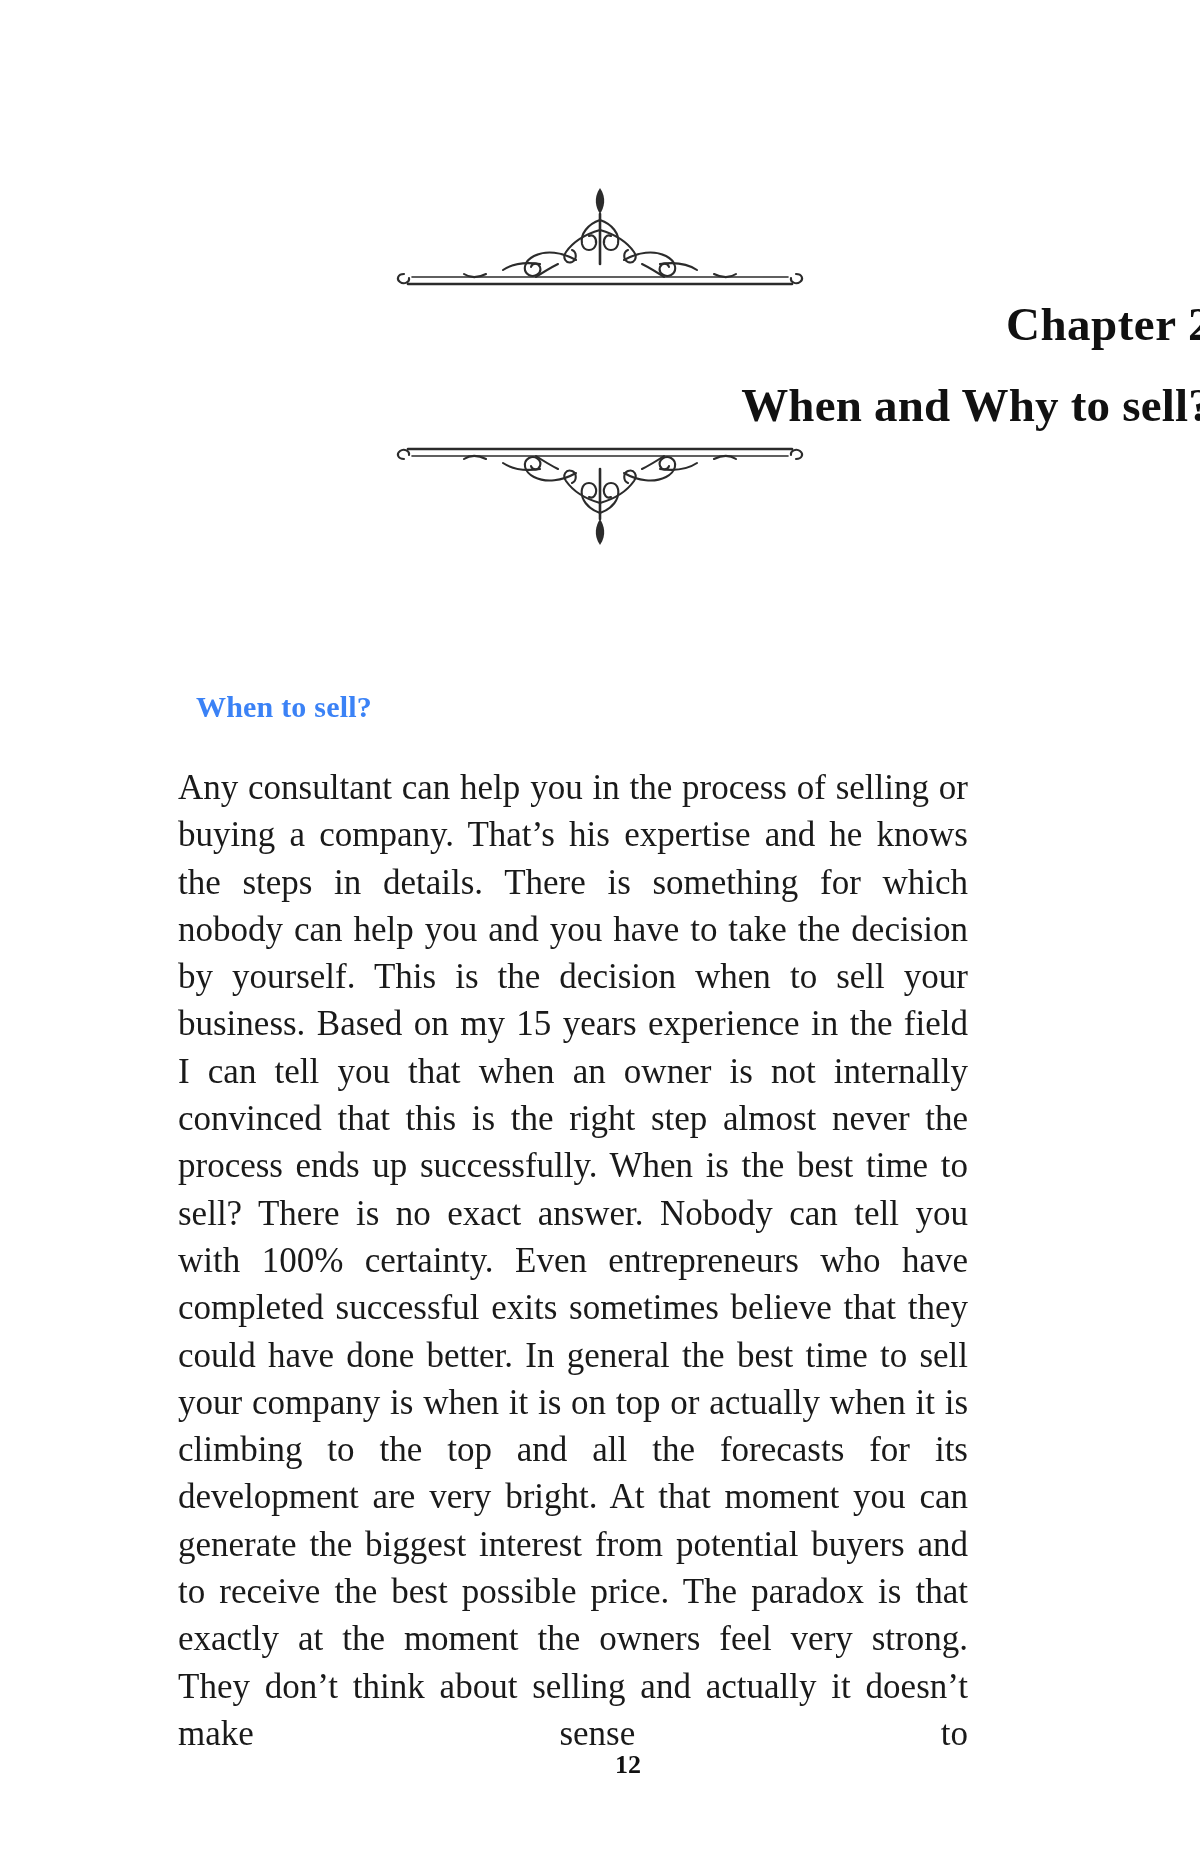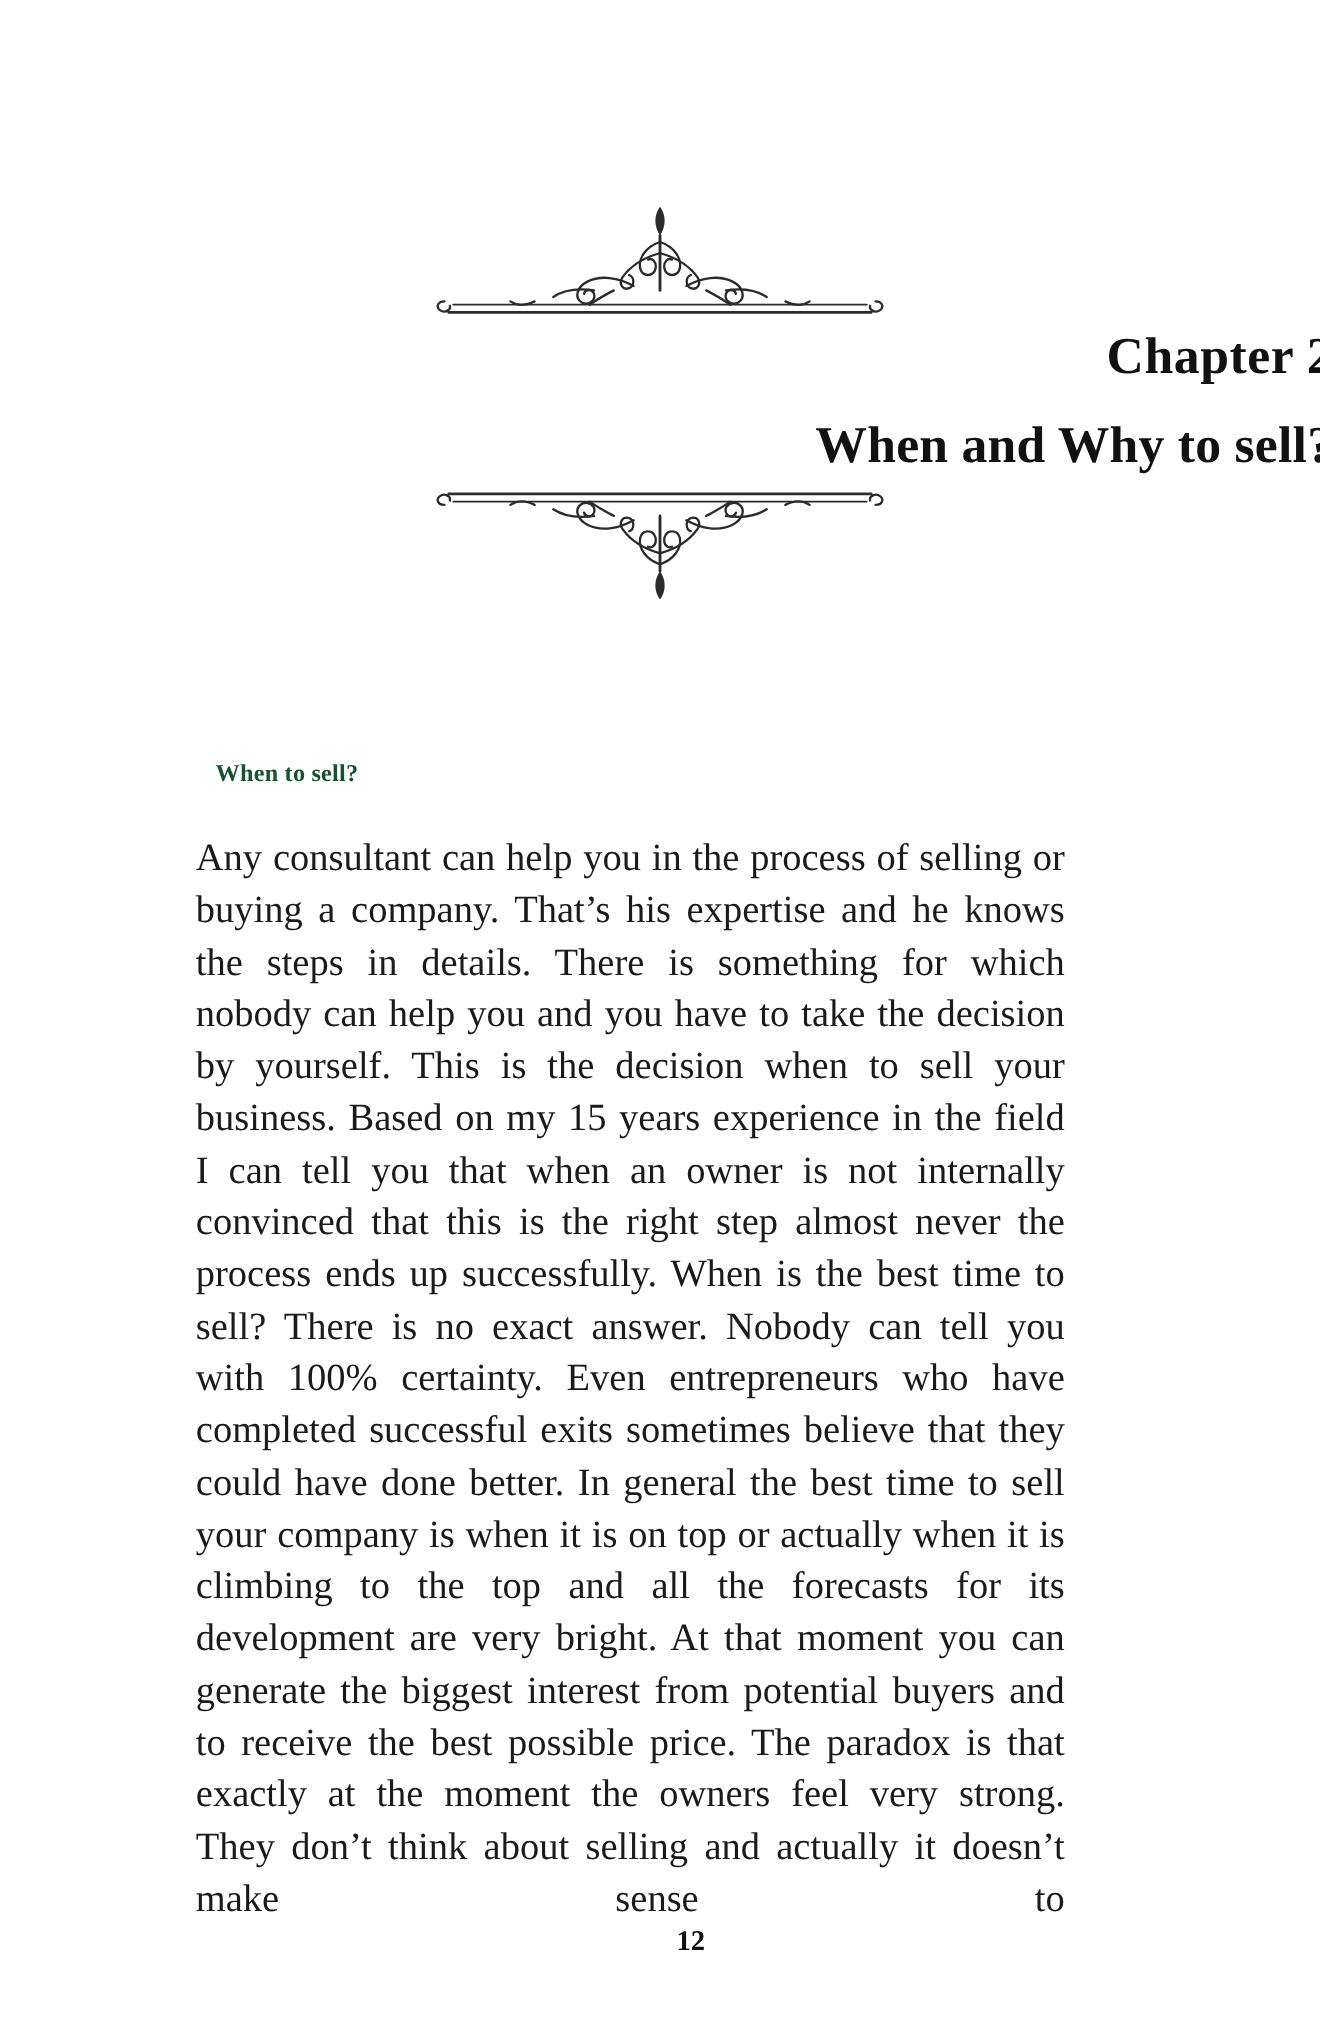--- a/index.html
+++ b/index.html
@@ -75,23 +75,23 @@
   
   .content {
     position: absolute;
     top: 690px;
     left: 178px;
     width: 790px;
   }
   .section-heading {
     font-family: "Liberation Serif", serif;
     font-weight: bold;
-    font-size: 22px;
+    font-size: 30px;
     margin: 0 0 40px 18px;
-    color: #14532d;
+    color: #3b82f6;
     letter-spacing: 0.2px;
   }
   .body-text {
     font-family: "Liberation Serif", serif;
     font-size: 35px;
     line-height: 47.3px;
     text-align: justify;
     text-align-last: justify;
     margin: 0;
     color: #1a1a1a;

